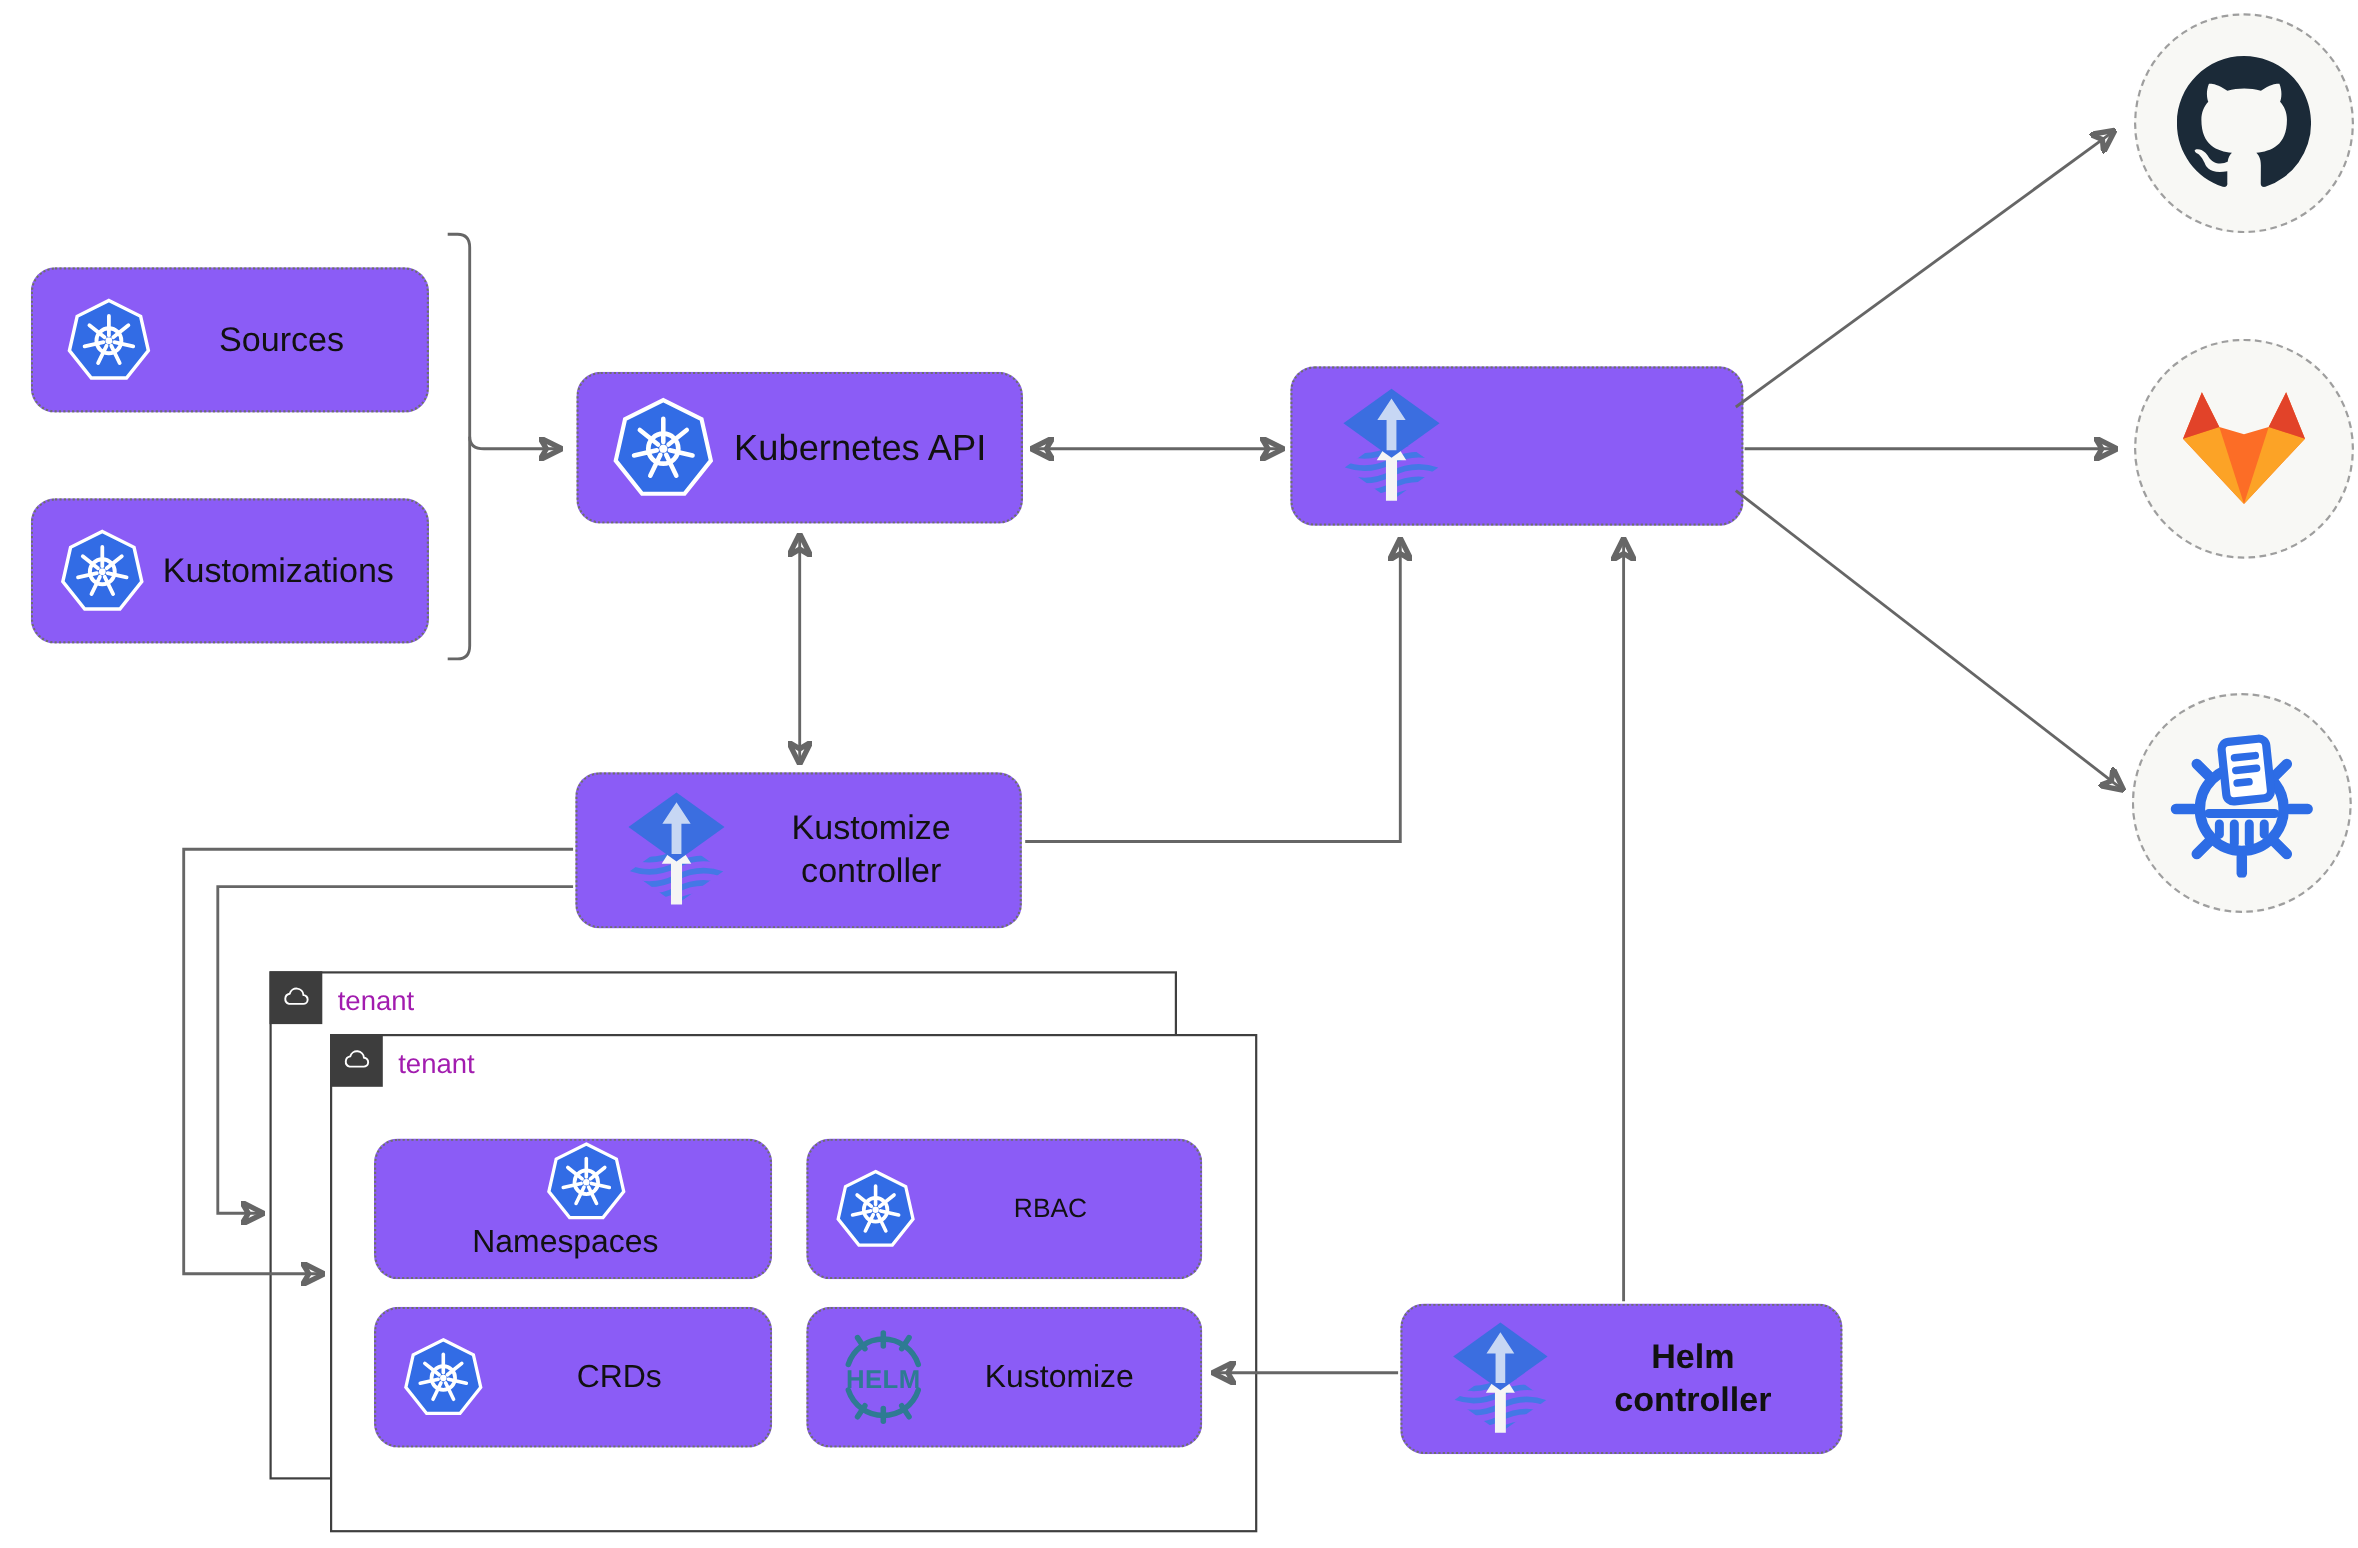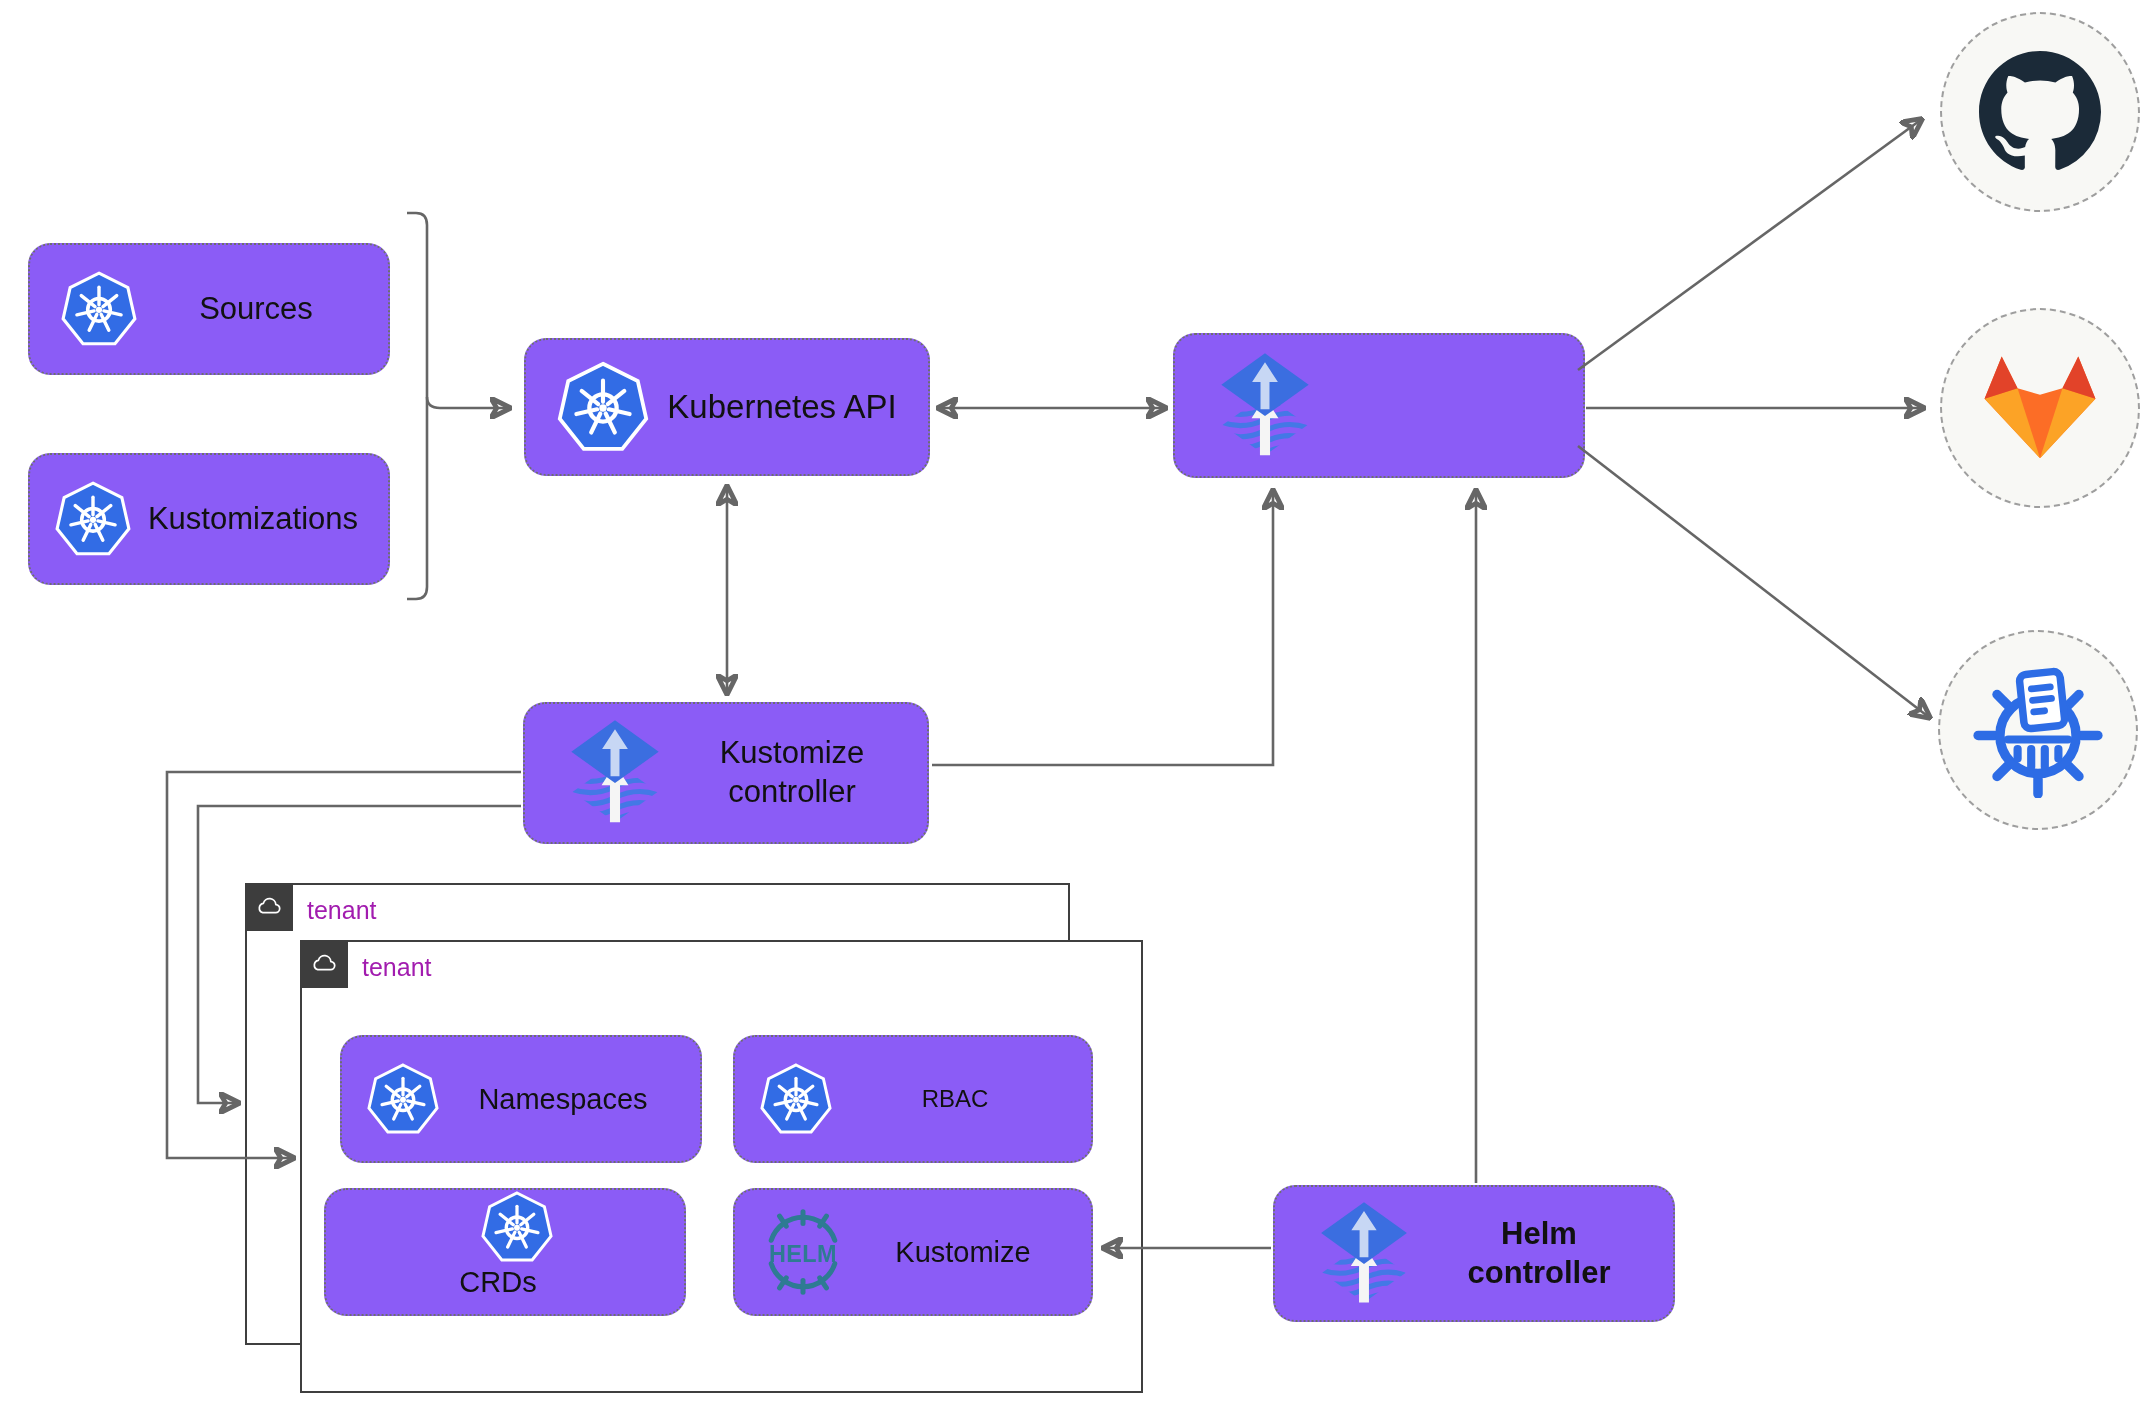--- a/index.html
+++ b/index.html
@@ -180,39 +180,39 @@
 
   <div class="node z3" style="left:1273px;top:1185px;width:402px;height:137px;font-weight:bold;">
     <span class="ic" style="margin-left:34px">
       <svg width="110" height="110">
           <use href="#sym-flux"></use>
         </svg>
       </span>
     <span class="lbl"><span class="constrain">Helm controller</span></span>
   </div>
 
-  <div class="node z4" style="left:340px;top:1035px;width:362px;height:128px;">
+  <div class="node z4" style="left:340px;top:1035px;width:362px;height:128px;flex-direction:column;">
     <span class="ic" style="margin-left:24px">
       <svg width="74" height="74">
           <use href="#sym-k8s"></use>
         </svg>
       </span>
     <span class="lbl" style="font-size:29px">Namespaces</span>
   </div>
 
   <div class="node z4" style="left:733px;top:1035px;width:360px;height:128px;">
     <span class="ic" style="margin-left:24px">
       <svg width="74" height="74">
           <use href="#sym-k8s"></use>
         </svg>
       </span>
     <span class="lbl" style="font-size:24px">RBAC</span>
   </div>
 
-  <div class="node z4" style="left:324px;top:1188px;width:362px;height:128px;flex-direction:column;">
+  <div class="node z4" style="left:340px;top:1188px;width:362px;height:128px;">
     <span class="ic" style="margin-left:24px">
       <svg width="74" height="74">
           <use href="#sym-k8s"></use>
         </svg>
       </span>
     <span class="lbl" style="font-size:29px">CRDs</span>
   </div>
 
   <div class="node z4" style="left:733px;top:1188px;width:360px;height:128px;">
     <span class="ic" style="margin-left:22px">

